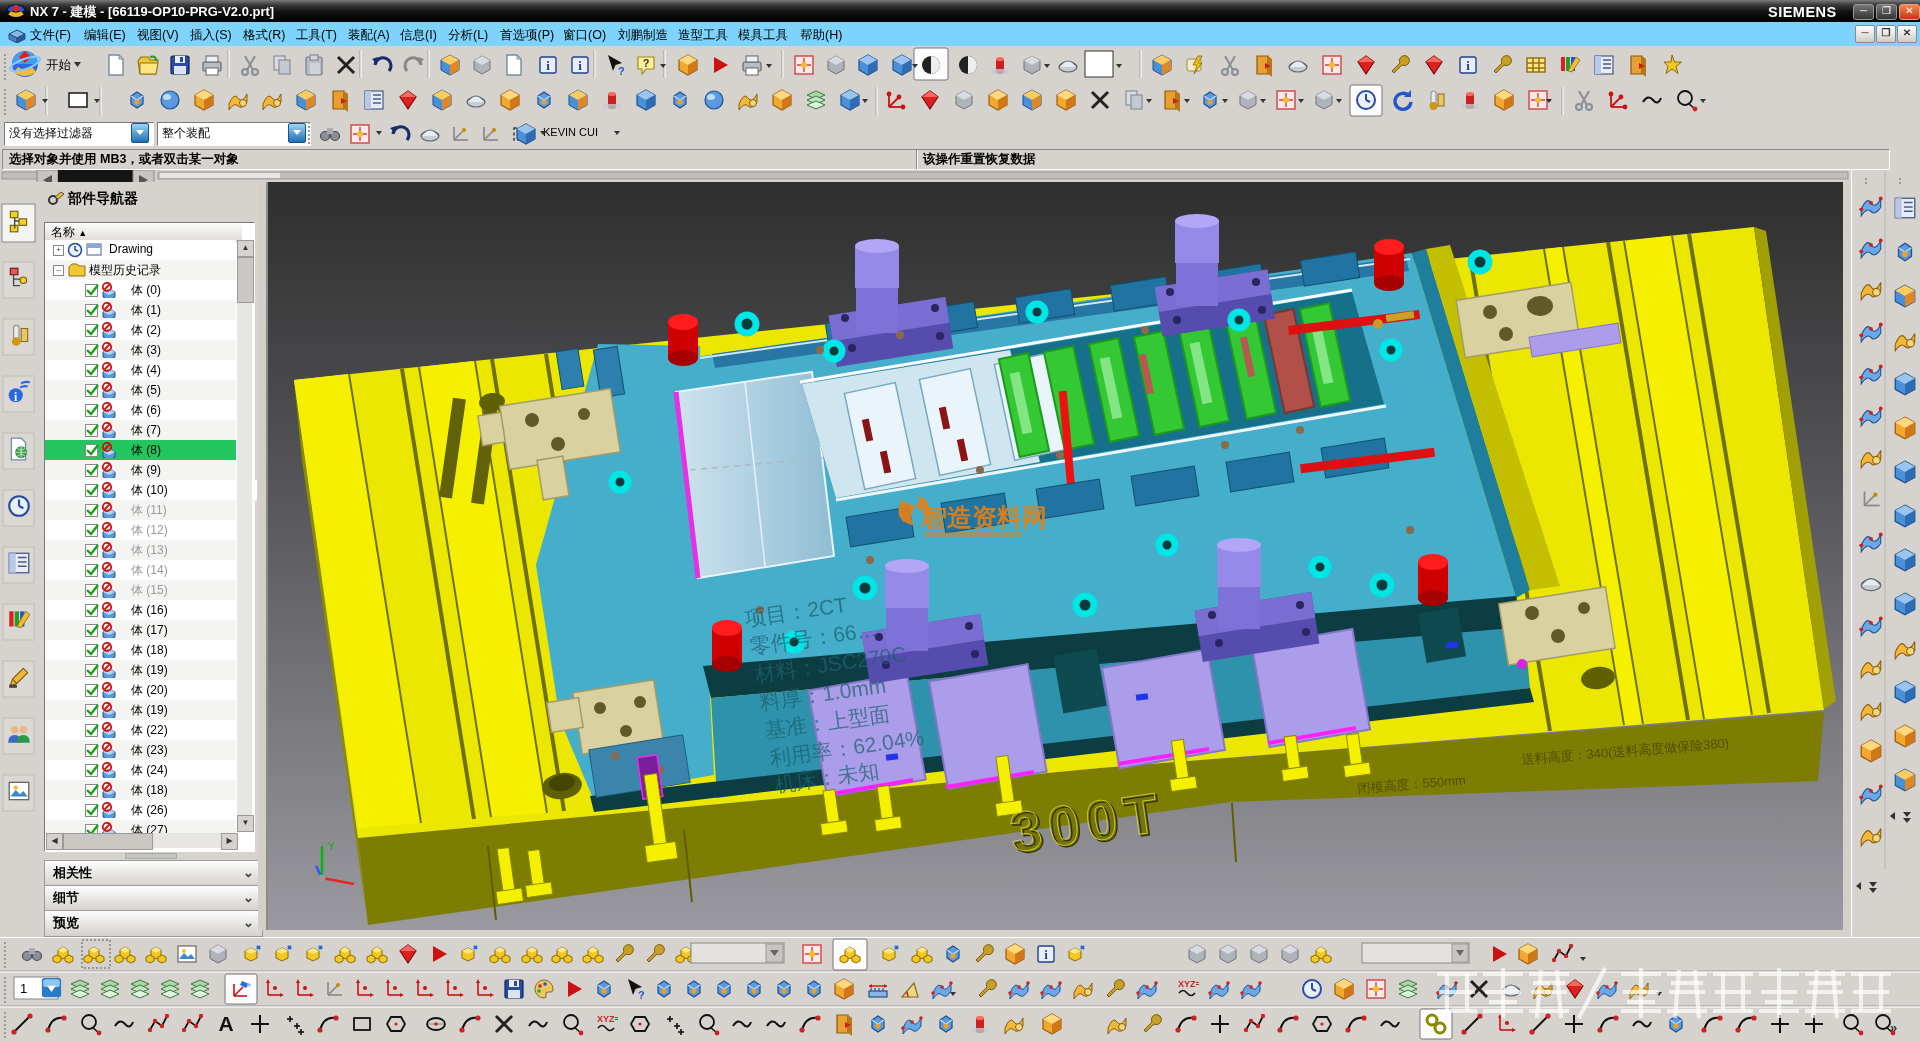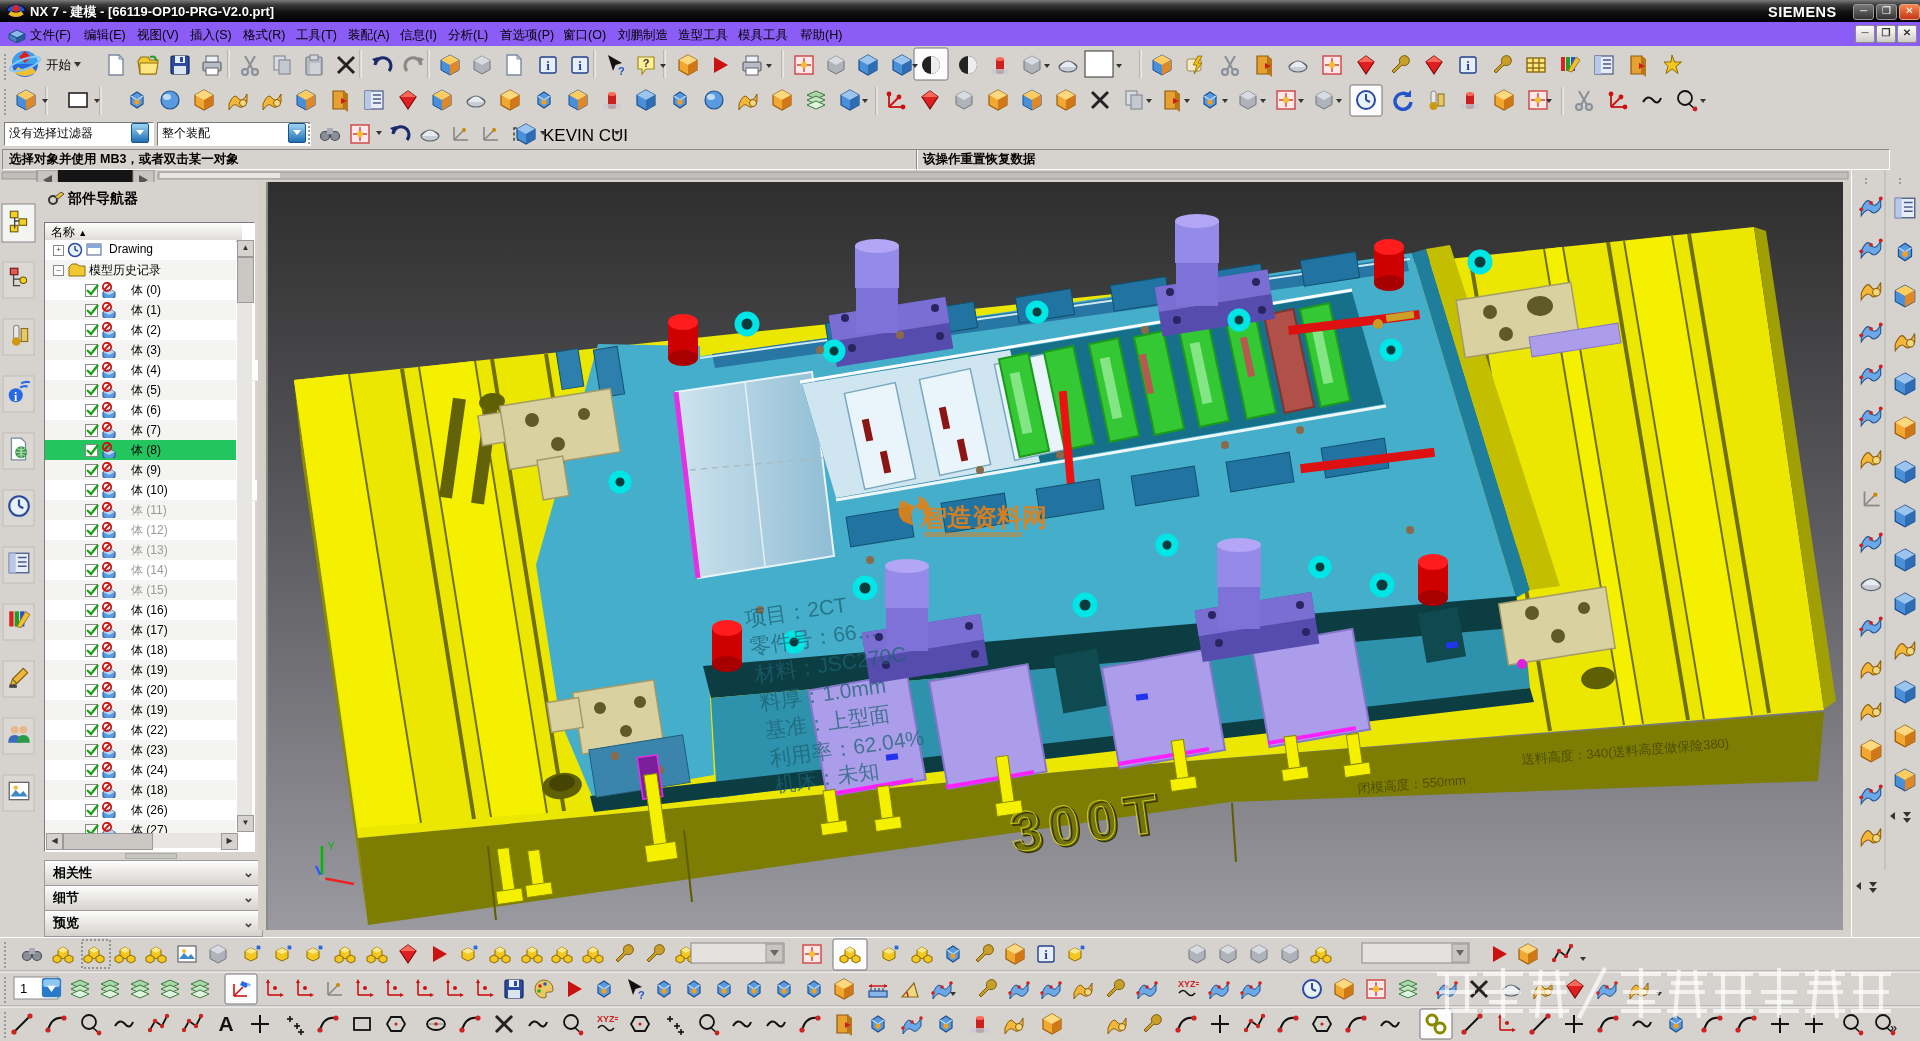--- a/index.html
+++ b/index.html
@@ -5,21 +5,21 @@
     font-family:"Liberation Sans",sans-serif;background:#d6d3ce;}
   .abs{position:absolute;}
   #titlebar{left:0;top:0;width:1920px;height:22px;
     background:linear-gradient(#7a7a7a 0%,#3a3a3a 22%,#111 55%,#000 100%);}
   #titletext{left:30px;top:3px;color:#fff;font-size:13px;font-weight:bold;
     text-shadow:1px 1px 1px #000;}
   #siemens{left:1768px;top:4px;color:#fff;font-size:14.5px;font-weight:bold;letter-spacing:0.5px;}
   .wbtn{top:4px;width:19px;height:14px;border-radius:3px;
     background:linear-gradient(#777,#333);border:1px solid #999;color:#fff;
     font-size:10px;line-height:12px;text-align:center;}
-  #menubar{left:0;top:22px;width:1920px;height:24px;background:#8b5cf6;
+  #menubar{left:0;top:22px;width:1920px;height:24px;background:#7dd3fc;
     border-bottom:1px solid #9a9a9a;font-size:12.5px;color:#000;}
   .mi{position:absolute;top:5px;}
   .dbtn{top:3px;width:18px;height:16px;background:linear-gradient(#fff,#cfccc7);
     border:1px solid #8a8a8a;border-radius:2px;color:#333;font-size:10px;
     line-height:14px;text-align:center;font-weight:bold;}
   #tb1{left:0;top:46px;width:1920px;height:37px;background:#d6d3ce;border-bottom:1px solid #b5b2ad;}
   #tb2{left:0;top:83px;width:1920px;height:36px;background:#d6d3ce;border-bottom:1px solid #b5b2ad;}
   #selbar{left:0;top:119px;width:1920px;height:28px;background:#d6d3ce;border-bottom:1px solid #b5b2ad;}
   #statusbar{left:0;top:147px;width:1920px;height:23px;background:#d6d3ce;}
   .scell{top:2px;height:18px;border:1px solid;border-color:#8a8a8a #fff #fff #8a8a8a;
@@ -610,21 +610,21 @@
     <path d="M1298 16 l6 0 l-3 4 z" fill="#333"></path>
     <path d="M1336 16 l6 0 l-3 4 z" fill="#333"></path>
     <path d="M1546 16 l6 0 l-3 4 z" fill="#333"></path>
     <path d="M1700 16 l6 0 l-3 4 z" fill="#333"></path>
   </svg>
 <div class="abs" id="selbar">
   <div class="combo" style="left:4px;top:3px;width:144px;">没有选择过滤器</div>
   <div class="combobtn" style="left:131px;top:4px;"></div>
   <div class="combo" style="left:157px;top:3px;width:148px;">整个装配</div>
   <div class="combobtn" style="left:288px;top:4px;"></div>
-  <span class="abs" style="left:543px;top:7px;font-size:17px;">KEVIN CUI</span>
+  <span class="abs" style="left:543px;top:7px;font-size:11px;">KEVIN CUI</span>
 </div>
 <svg class="abs" style="left:0;top:119px" width="1920" height="28">
     <use href="#s-binoc" x="318" y="3" width="24" height="24"></use>
     <use href="#s-boxtarget" x="348" y="3" width="24" height="24"></use>
     <path d="M376 12 l6 0 l-3 4 z" fill="#333"></path>
     <use href="#s-undo" x="388" y="3" width="24" height="24"></use>
     <use href="#s-clam" x="418" y="3" width="24" height="24"></use>
     <use href="#s-gaxes" x="448" y="3" width="24" height="24"></use>
     <use href="#s-gaxes" x="478" y="3" width="24" height="24"></use>
     <use href="#s-dashrect" x="510" y="3" width="24" height="24"></use>
@@ -742,21 +742,21 @@
     <svg style="position:absolute;left:40px;top:2px" width="42" height="16">
       <rect x="0.5" y="2.5" width="12" height="12" fill="#fff" stroke="#888"></rect>
       <path d="M2 8 l4 4 l7 -9" fill="none" stroke="#18a018" stroke-width="2.4"></path>
       <path d="M18 10 l6 -3 l6 3 v5 l-6 3 l-6 -3 z" fill="#5a9ae0" stroke="#23508c"></path>
       <path d="M18 10 l6 3 l6 -3 l-6 -3 z" fill="#b8d8f0"></path>
       <circle cx="22" cy="5" r="4.2" fill="none" stroke="#cc1111" stroke-width="1.8"></circle>
       <line x1="19" y1="8" x2="25" y2="2" stroke="#cc1111" stroke-width="1.8"></line>
     </svg>
     <span style="position:absolute;left:86px;top:2px;color:#000;">体 (3)</span>
   </div>
-<div class="trow" style="top:360px;left:45px;width:223px;background:#ffffff;border-bottom:1px solid #ececea;">
+<div class="trow" style="top:360px;left:45px;width:191px;background:#ffffff;border-bottom:1px solid #ececea;">
     <svg style="position:absolute;left:40px;top:2px" width="42" height="16">
       <rect x="0.5" y="2.5" width="12" height="12" fill="#fff" stroke="#888"></rect>
       <path d="M2 8 l4 4 l7 -9" fill="none" stroke="#18a018" stroke-width="2.4"></path>
       <path d="M18 10 l6 -3 l6 3 v5 l-6 3 l-6 -3 z" fill="#5a9ae0" stroke="#23508c"></path>
       <path d="M18 10 l6 3 l6 -3 l-6 -3 z" fill="#b8d8f0"></path>
       <circle cx="22" cy="5" r="4.2" fill="none" stroke="#cc1111" stroke-width="1.8"></circle>
       <line x1="19" y1="8" x2="25" y2="2" stroke="#cc1111" stroke-width="1.8"></line>
     </svg>
     <span style="position:absolute;left:86px;top:2px;color:#000;">体 (4)</span>
   </div>

